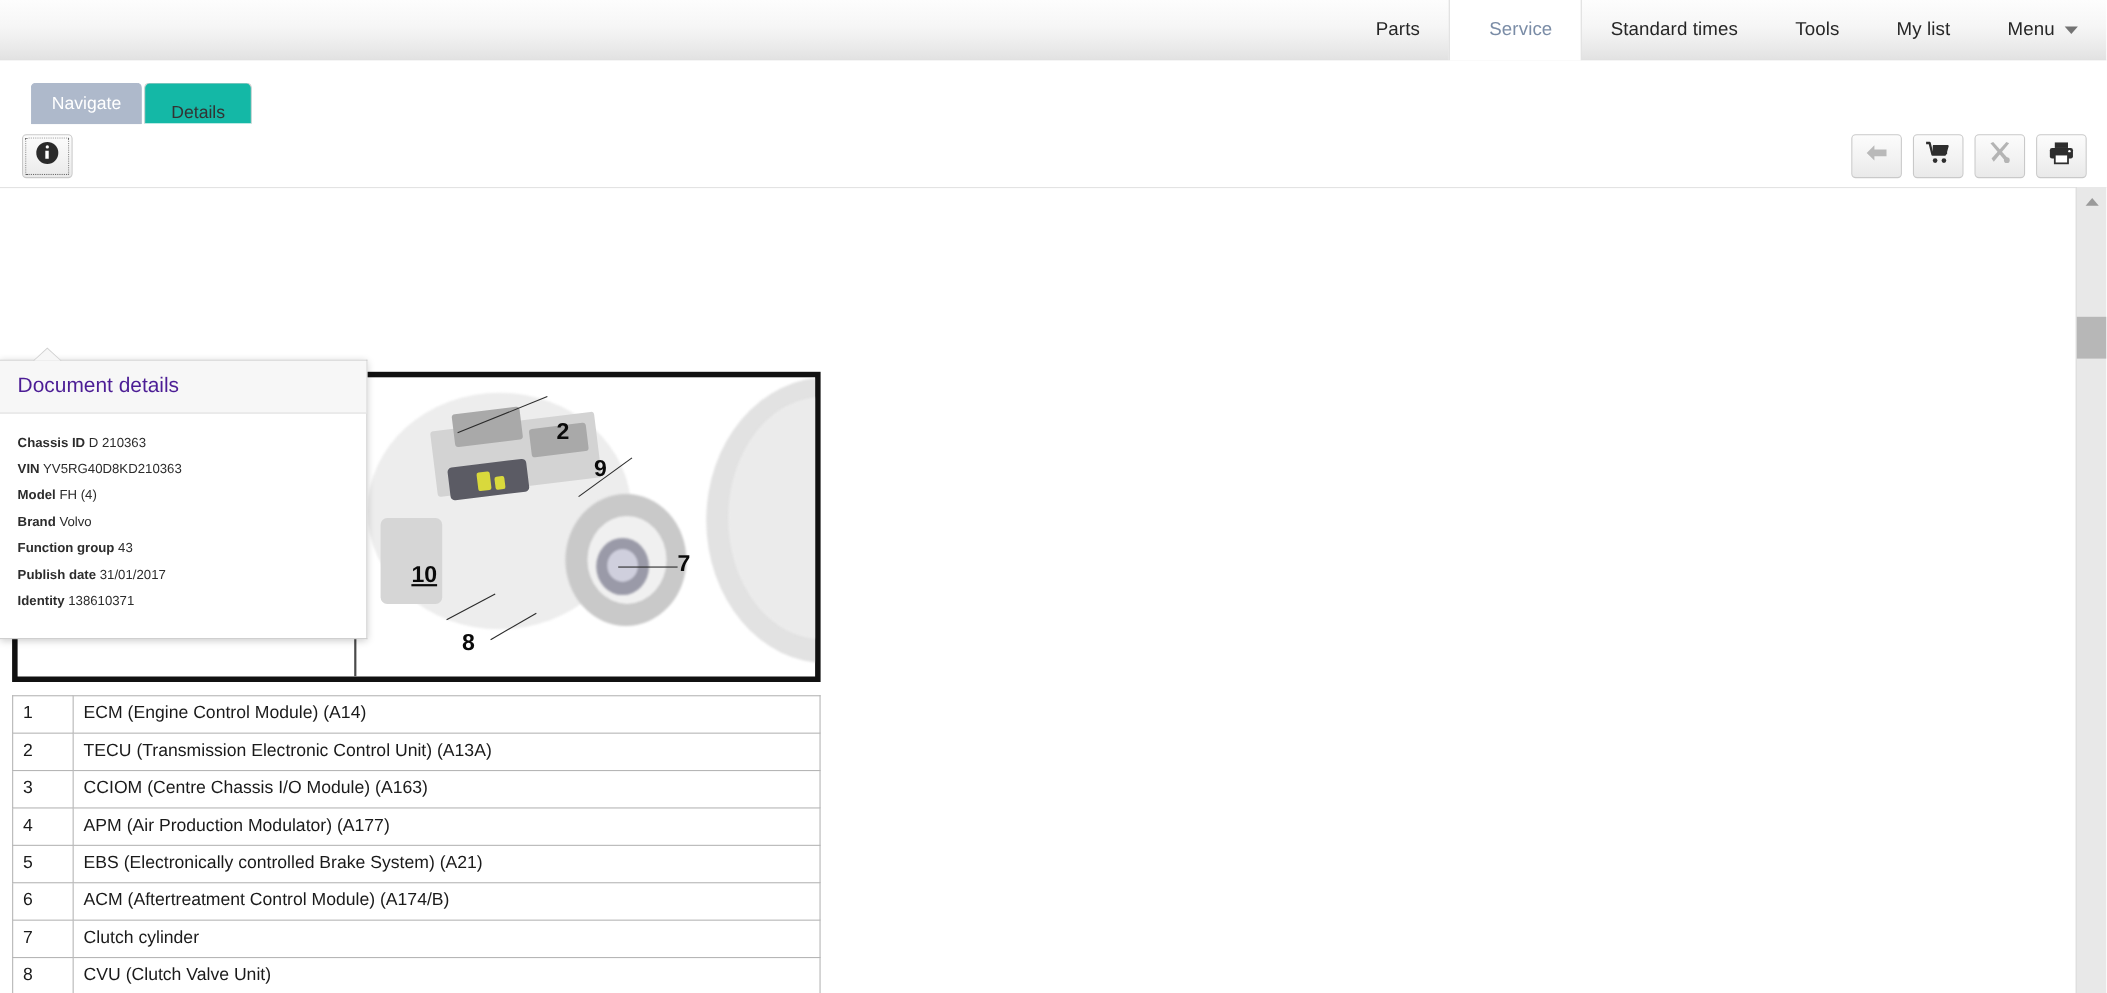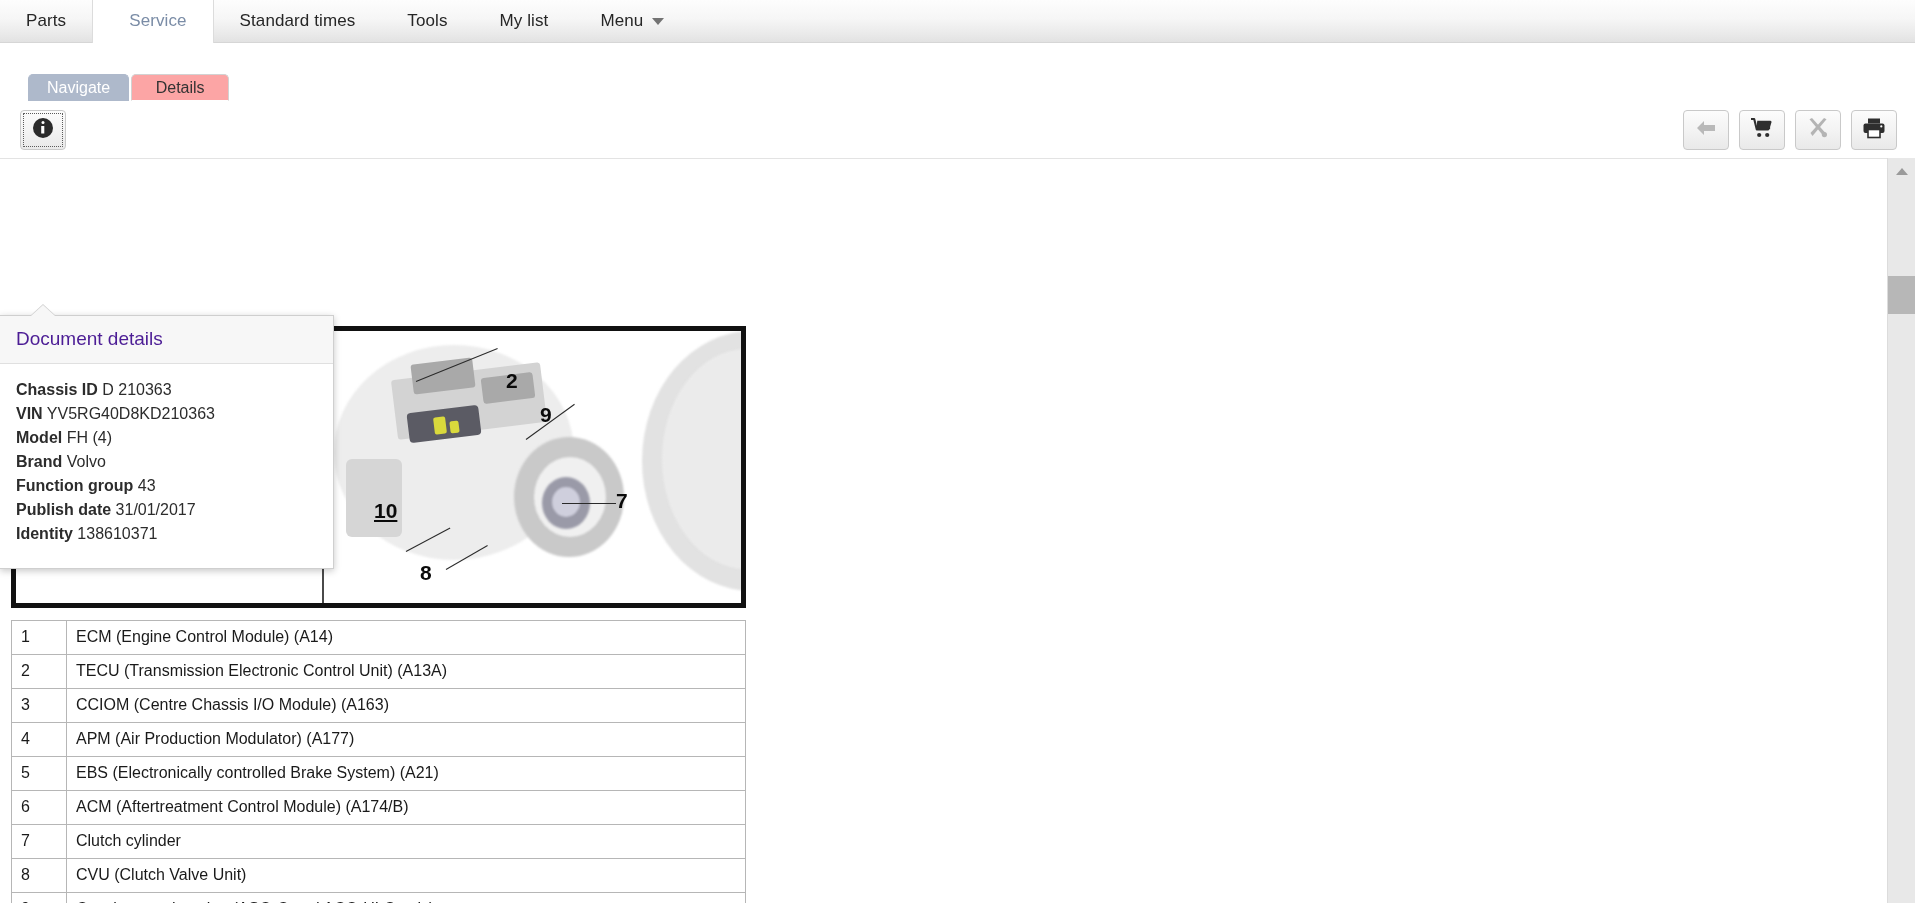--- a/index.html
+++ b/index.html
@@ -8,26 +8,27 @@
     width: 1915px; height: 903px;
     overflow: hidden;
     background: #ffffff;
     font-family: "Liberation Sans", sans-serif;
     -webkit-font-smoothing: antialiased;
   }
 
   
   #topnav {
     position: relative;
-    height: 43px;
+    height: 55px;
     background: linear-gradient(to bottom, #fdfdfd 0%, #f6f6f6 45%, #eaeaea 80%, #e2e2e2 100%);
     border-bottom: 1px solid #d6d6d6;
     display: flex;
     align-items: stretch;
     padding-left: 0;
+    justify-content: flex-end;
   }
   .navtab {
     display: flex;
     align-items: center;
     padding: 0 26px;
     font-size: 17px;
     color: #262626;
     cursor: pointer;
     position: relative;
     white-space: nowrap;
@@ -54,44 +55,45 @@
   
   #subtabs {
     position: relative;
     height: 58px;
     background: #ffffff;
     padding-left: 28px;
     display: flex;
     align-items: flex-end;
   }
   .subtab {
-    height: 27px;
+    height: 38px;
     min-width: 98px;
     display: flex;
     align-items: center;
     justify-content: center;
     font-size: 16px;
     border-radius: 5px 5px 0 0;
     cursor: pointer;
     padding: 0 18px;
     position: relative;
   }
   .subtab.sel {
     background: #aeb9cb;
     color: #ffffff;
     border: 1px solid #aeb9cb;
     border-bottom: none;
   }
   .subtab.unsel {
-    background: #fca5a5;
+    background: #14b8a6;
     color: #333333;
     border: 1px solid #d2d2d2;
     border-bottom: 1px solid #ffffff;
     margin-left: 2px;
     z-index: 3;
+    align-items: flex-end;
   }
 
   
   #toolbar {
     position: relative;
     height: 57px;
     background: #ffffff;
     display: flex;
     align-items: center;
     justify-content: space-between;
@@ -156,21 +158,21 @@
   }
   #pophead {
     padding: 12px 16px 13px 16px;
     background: #f7f7f7;
     border-bottom: 1px solid #e0e0e0;
     font-size: 19px;
     color: #4c1d95;
   }
   #popbody { padding: 14px 16px 22px 16px; }
   .prow {
-    font-size: 16px;
+    font-size: 12px;
     color: #2c2c2c;
     line-height: 22px;
     padding: 1px 0;
     white-space: nowrap;
   }
   .prow .k { font-weight: bold; }
   .prow .v { font-weight: normal; }
 
   
   #figure {

